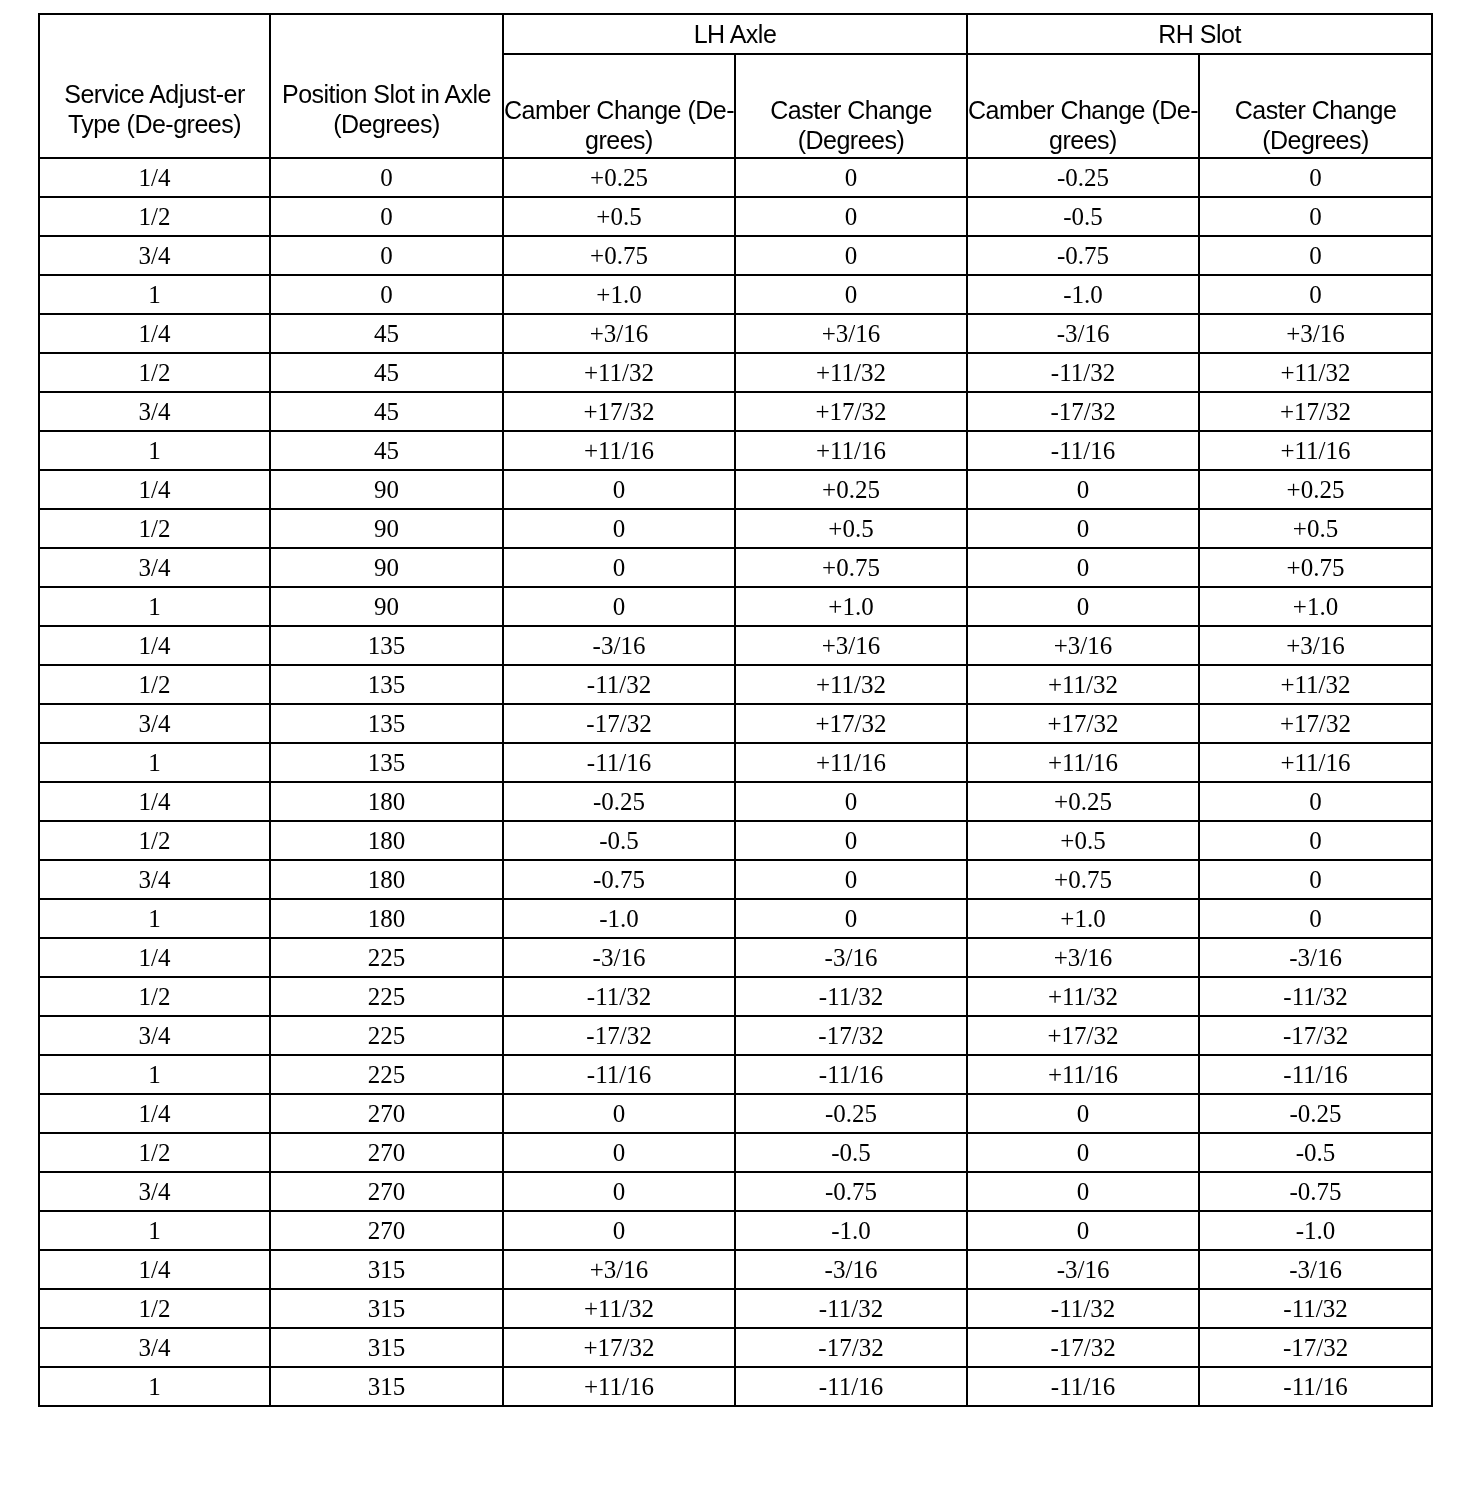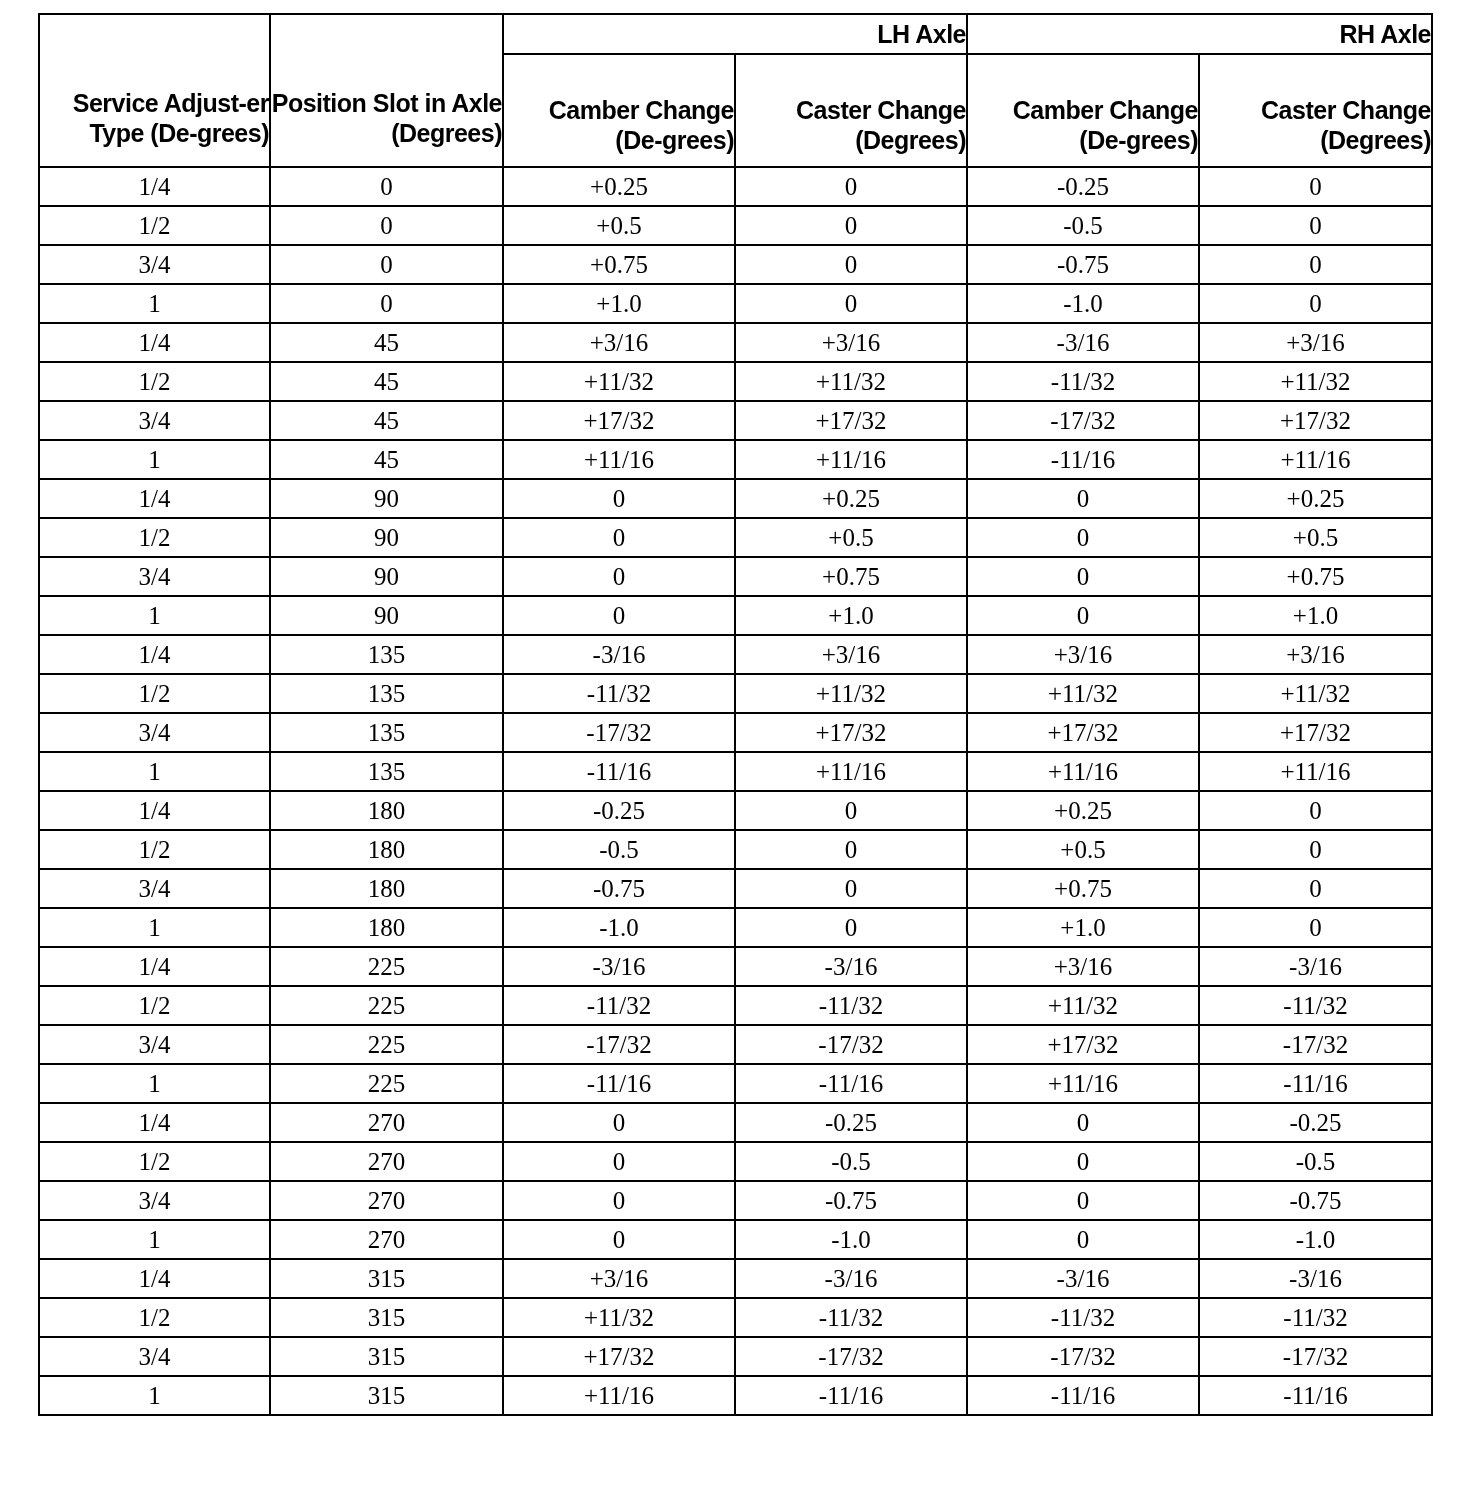--- a/index.html
+++ b/index.html
@@ -13,28 +13,27 @@
   }
   table.spec col.c1 { width: 231px; }
   table.spec col.c2 { width: 233px; }
   table.spec col.c3 { width: 232px; }
   table.spec col.c4 { width: 232px; }
   table.spec col.c5 { width: 232px; }
   table.spec col.c6 { width: 233px; }
   th, td { border: 2px solid #000; text-align: center; padding: 0; }
   th {
     font-family: "Liberation Sans", sans-serif;
-    font-weight: bold;
+    font-weight: normal;
     font-size: 25px;
     line-height: 30px;
     letter-spacing: -0.5px;
-    text-align: right;
   }
   thead tr.group th { height: 38px; }
-  thead tr.sub th { height: 100px; vertical-align: bottom; padding-bottom: 11px; }
+  thead tr.sub th { height: 100px; vertical-align: bottom; padding-bottom: 2px; }
   th.tall { vertical-align: bottom; padding-bottom: 18px; }
   td {
     font-family: "Liberation Serif", serif;
     font-size: 25px;
     height: 37px;
     line-height: 37px;
   }
 </style>
 </head>
 <body>
@@ -46,21 +45,21 @@
       <col class="c3">
       <col class="c4">
       <col class="c5">
       <col class="c6">
   </colgroup>
   <thead>
     <tr class="group">
       <th rowspan="2" class="tall">Service Adjust-er Type (De-grees)</th>
       <th rowspan="2" class="tall">Position Slot in Axle (Degrees)</th>
       <th colspan="2">LH Axle</th>
-      <th colspan="2">RH Axle</th>
+      <th colspan="2">RH Slot</th>
     </tr>
     <tr class="sub">
       <th>Camber Change (De-grees)</th>
       <th>Caster Change (Degrees)</th>
       <th>Camber Change (De-grees)</th>
       <th>Caster Change (Degrees)</th>
     </tr>
   </thead>
   <tbody id="tbody">
       <tr>

